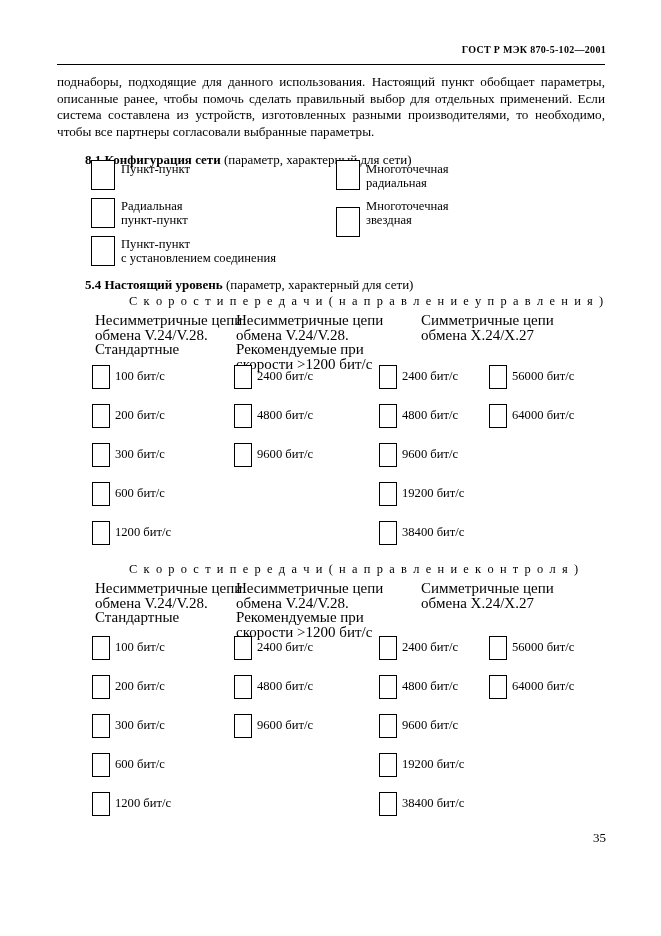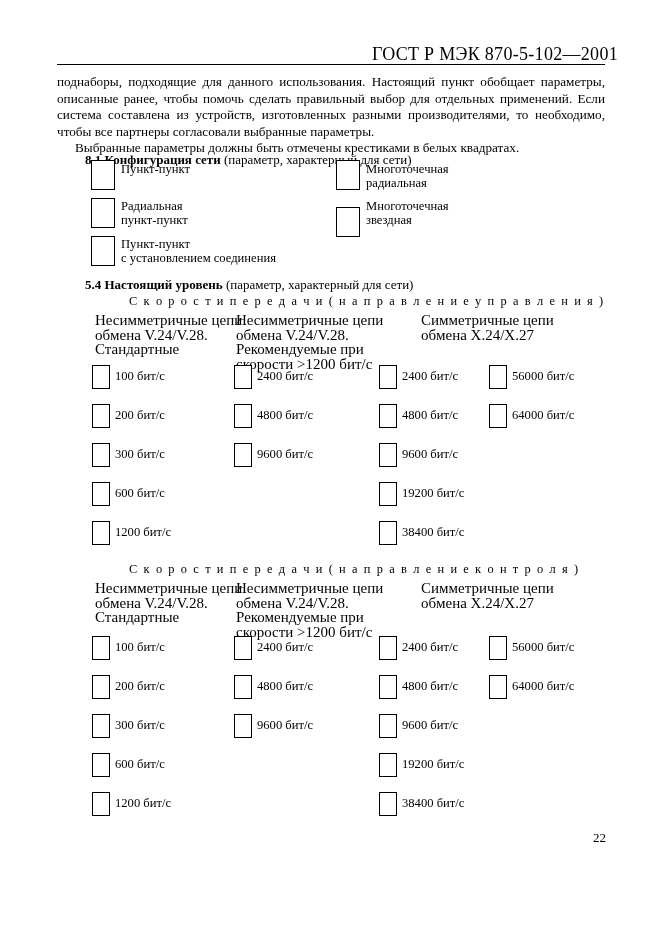--- a/index.html
+++ b/index.html
@@ -16,25 +16,25 @@
     overflow: hidden;
   }
   .page {
     position: absolute;
     left: 0; top: 0;
     width: 661px;
     height: 936px;
   }
   .header {
     position: absolute;
-    right: 43px;
+    right: 55px;
     top: 44px;
     font-family: "Liberation Serif", serif;
-    font-weight: normal;
-    font-size: 18px;
+    font-weight: bold;
+    font-size: 10px;
     letter-spacing: 0.3px;
     white-space: nowrap;
   }
   .header-rule {
     position: absolute;
     left: 57px;
     top: 64px;
     width: 548px;
     height: 1px;
     background: #000;
@@ -107,21 +107,20 @@
 </head>
 <body>
 
 <div class="page">
 
   <div class="header">ГОСТ Р МЭК 870-5-102—2001</div>
   <div class="header-rule"></div>
 
   <div class="body-text">
     <p>поднаборы, подходящие для данного использования. Настоящий пункт обобщает параметры, описанные ранее, чтобы помочь сделать правильный выбор для отдельных применений. Если система составлена из устройств, изготовленных разными производителями, то необходимо, чтобы все партнеры согласовали выбранные параметры.</p>
-    <p class="indent">Выбранные параметры должны быть отмечены крестиками в белых квадратах.</p>
   </div>
 
   <div class="sec-head sec-81">
     <b>8.1</b>
     <b>Конфигурация сети</b>
     <span>(параметр, характерный для сети)</span>
   </div>
 
   <div class="cbox big" style="left:91px; top:160px;"></div>
   <div class="lbl" style="left:121px; top:162px;">Пункт-пункт</div>
@@ -233,15 +232,15 @@
   <div class="cbox sm" style="left:379px; top:753px;"></div>
   <div class="lbl" style="left:402px; top:757px;">19200 бит/с</div>
   <div class="cbox sm" style="left:379px; top:792px;"></div>
   <div class="lbl" style="left:402px; top:796px;">38400 бит/с</div>
 
   <div class="cbox sm" style="left:489px; top:636px;"></div>
   <div class="lbl" style="left:512px; top:640px;">56000 бит/с</div>
   <div class="cbox sm" style="left:489px; top:675px;"></div>
   <div class="lbl" style="left:512px; top:679px;">64000 бит/с</div>
 
-  <div class="pagenum">22</div>
+  <div class="pagenum">35</div>
 
 </div>
 
 </body></html>

